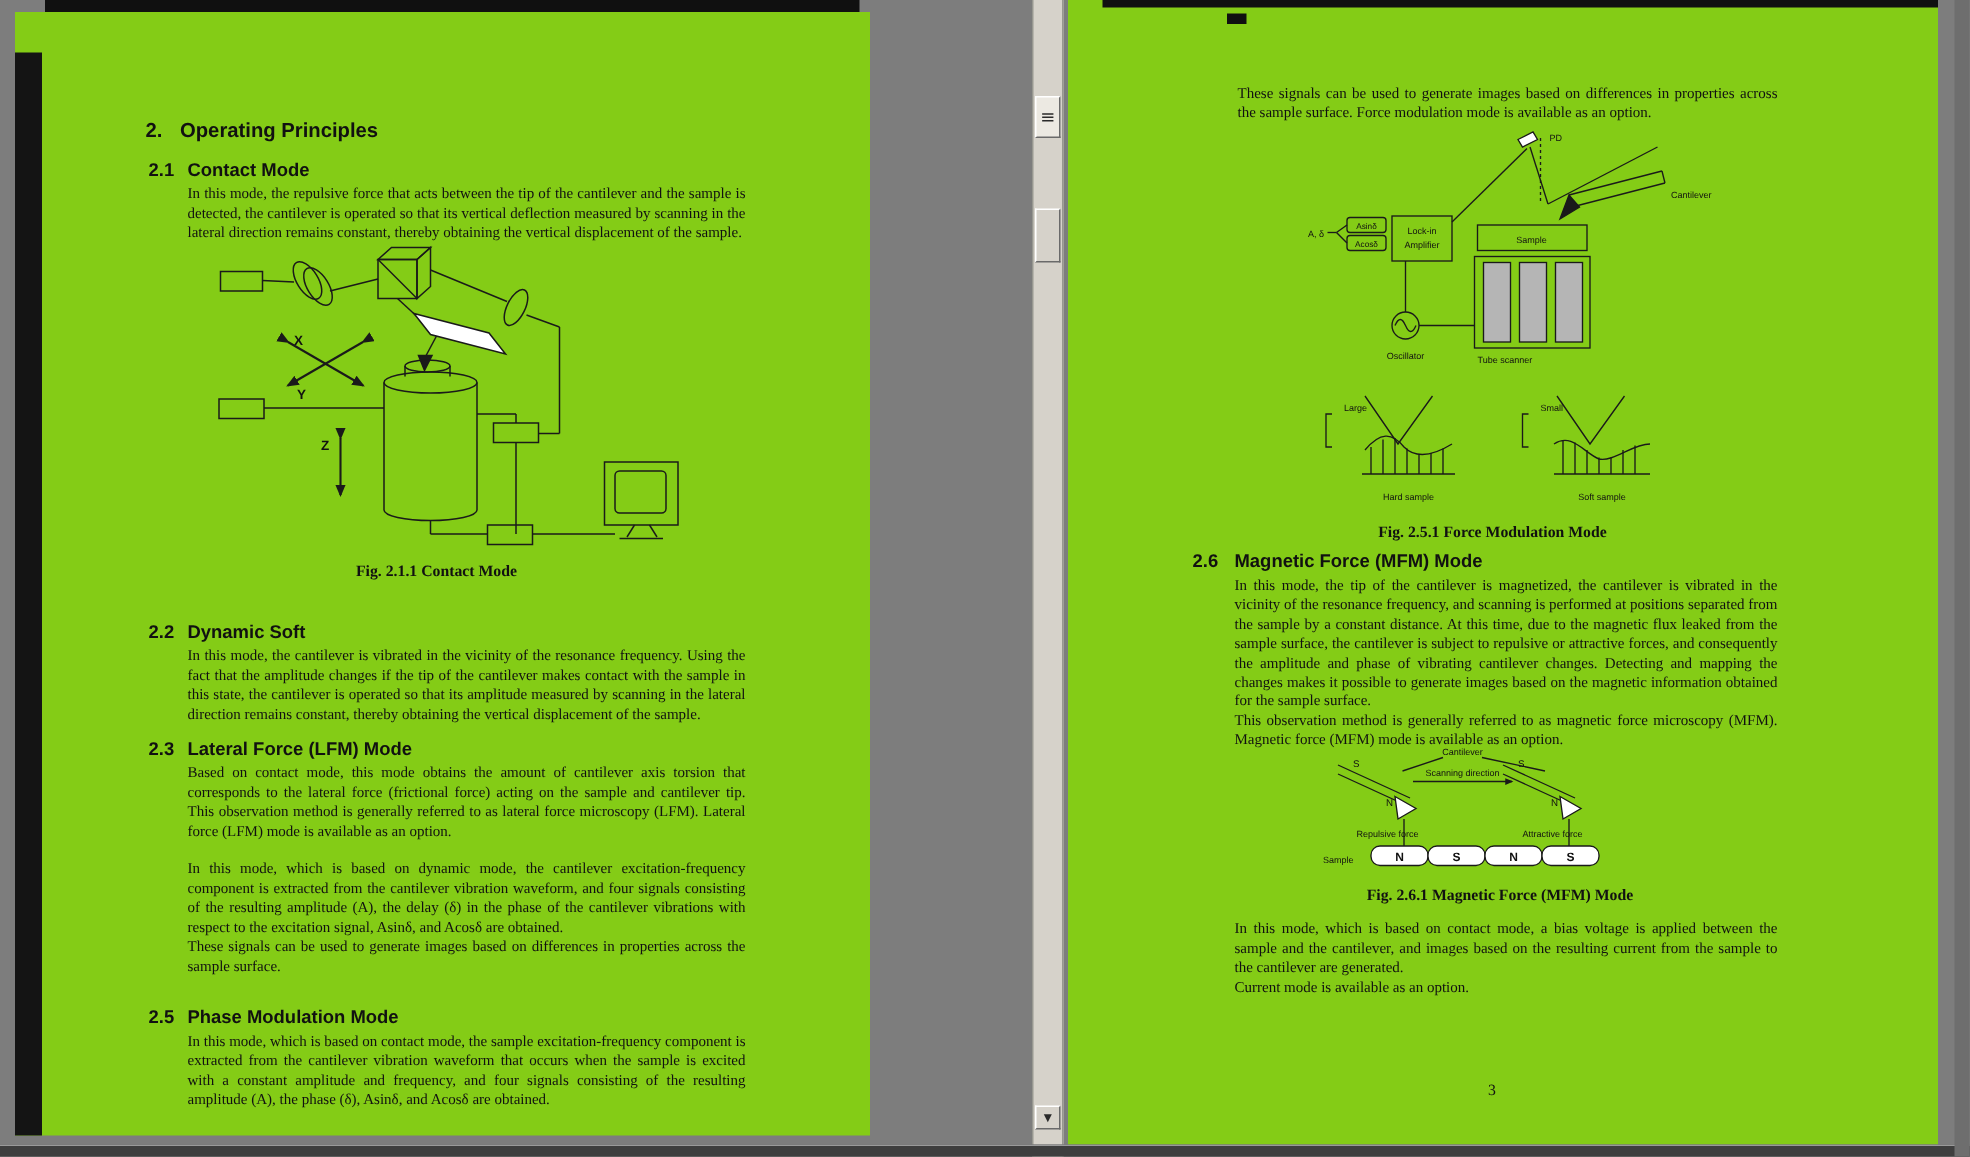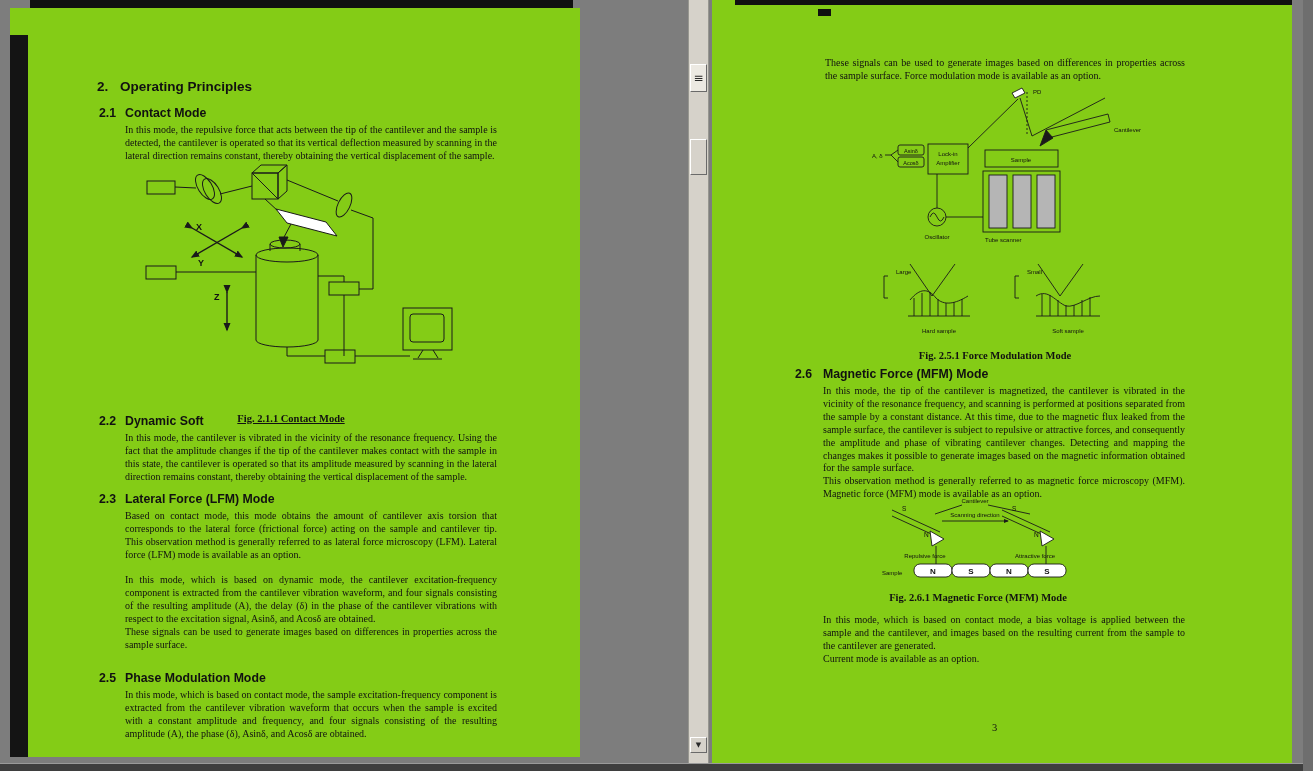--- a/index.html
+++ b/index.html
@@ -123,21 +123,21 @@
         <line x1="303" y1="190" x2="308" y2="198"></line>
         <line x1="283" y1="199" x2="312" y2="199"></line>
       </g>
       <g font-size="9" font-weight="bold">
         <text x="66" y="70">X</text>
         <text x="68" y="106">Y</text>
         <text x="84" y="140">Z</text>
       </g>
     </svg>
 
-    <div class="fig-caption" style="left:95px; top:404px; width:372px;text-decoration:underline;">Fig. 2.1.1 Contact Mode</div>
+    <div class="fig-caption" style="left:95px; top:367px; width:372px;">Fig. 2.1.1 Contact Mode</div>
 
     <div class="sec sec-left" style="top:406px;">
       <div class="sec-head">
         <span class="sec-num">2.2</span>
         <span>Dynamic Soft</span>
       </div>
       <div class="sec-body">
         <p>In this mode, the cantilever is vibrated in the vicinity of the resonance frequency. Using the fact that the amplitude changes if the tip of the cantilever makes contact with the sample in this state, the cantilever is operated so that its amplitude measured by scanning in the lateral direction remains constant, thereby obtaining the vertical displacement of the sample.</p>
       </div>
     </div>
@@ -295,21 +295,21 @@
         <text x="45" y="64" text-anchor="middle">Repulsive force</text>
         <text x="155" y="64" text-anchor="middle">Attractive force</text>
         <text x="2" y="81">Sample</text>
         <text x="53" y="80" text-anchor="middle" font-size="8" font-weight="bold">N</text>
         <text x="91" y="80" text-anchor="middle" font-size="8" font-weight="bold">S</text>
         <text x="129" y="80" text-anchor="middle" font-size="8" font-weight="bold">N</text>
         <text x="167" y="80" text-anchor="middle" font-size="8" font-weight="bold">S</text>
       </g>
     </svg>
 
-    <div class="fig-caption" style="left:76px; top:591px; width:380px;">Fig. 2.6.1 Magnetic Force (MFM) Mode</div>
+    <div class="fig-caption" style="left:98px; top:591px; width:380px;">Fig. 2.6.1 Magnetic Force (MFM) Mode</div>
 
     <div class="sec sec-right" style="top:610px;">
       <div class="sec-body">
         <p>In this mode, which is based on contact mode, a bias voltage is applied between the sample and the cantilever, and images based on the resulting current from the sample to the cantilever are generated.</p>
         <p>Current mode is available as an option.</p>
       </div>
     </div>
 
     <div class="page-num">3</div>
   </div>

